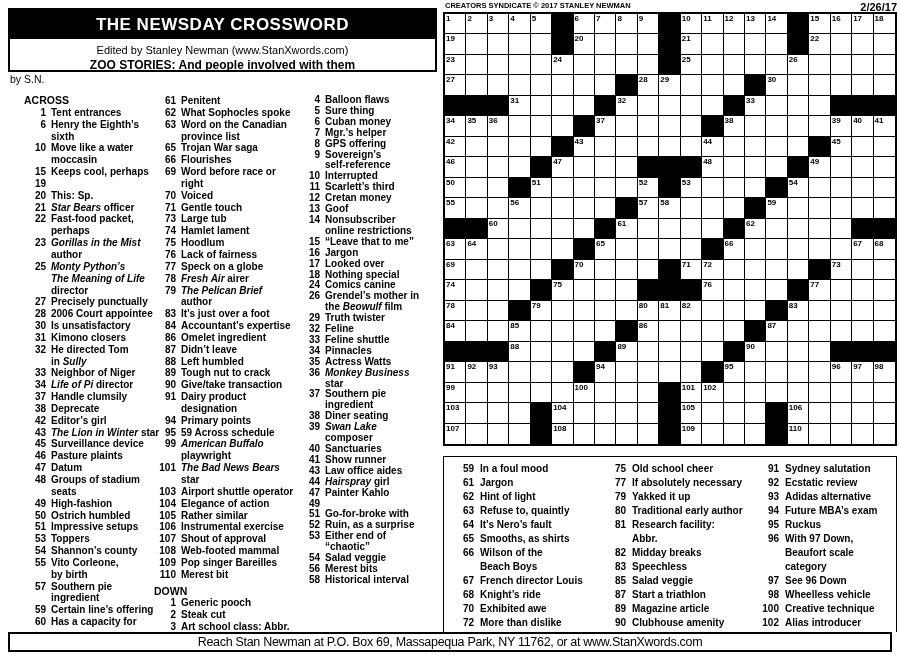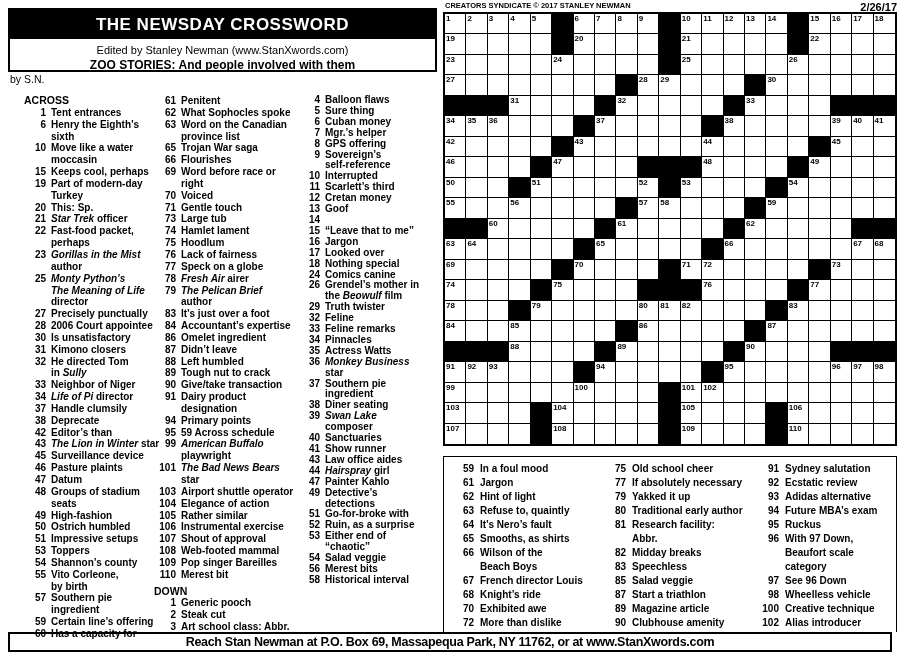--- a/index.html
+++ b/index.html
@@ -42,21 +42,21 @@
   .vl{top:456px;width:1px;height:176px;background:#000;}
   .vl-l{left:443px;} .vl-r{left:896px;}
   
   .bcol{top:462px;font-size:10px;font-weight:bold;line-height:14px;}
   .b1{left:448px;width:150px;}
   .b2{left:600px;width:153px;}
   .b3{left:753px;width:142px;}
   .bcol .num{width:26px;margin-right:6px;}
   
   .footer{left:8px;top:632px;width:884px;height:20px;border:2px solid #000;box-sizing:border-box;
-    display:flex;align-items:center;justify-content:center;font-weight:bold;font-size:12.5px;letter-spacing:-.3px;}
+    display:flex;align-items:center;justify-content:center;font-weight:normal;font-size:12.5px;letter-spacing:-.3px;}
 </style>
 </head>
 <body>
 
 <div class="abs title-box">
   <div class="title-band">THE NEWSDAY CROSSWORD</div>
   <div class="edited">Edited by Stanley Newman (www.StanXwords.com)</div>
   <div class="theme">ZOO STORIES: And people involved with them</div>
   <div class="byline">by S.N.</div>
 </div>
@@ -75,29 +75,28 @@
       <div class="clue">
         <span class="num">10</span>
         <span class="txt">Move like a water<br>moccasin</span>
       </div>
       <div class="clue">
         <span class="num">15</span>
         <span class="txt">Keeps cool, perhaps</span>
       </div>
       <div class="clue">
         <span class="num">19</span>
-        <span class="txt">Part of modern-day<br>Turkey</span>
       </div>
       <div class="clue">
         <span class="num">20</span>
         <span class="txt">This: Sp.</span>
       </div>
       <div class="clue">
         <span class="num">21</span>
-        <span class="txt"><i>Star Trek</i> officer</span>
+        <span class="txt"><i>Star Bears</i> officer</span>
       </div>
       <div class="clue">
         <span class="num">22</span>
         <span class="txt">Fast-food packet,<br>perhaps</span>
       </div>
       <div class="clue">
         <span class="num">23</span>
         <span class="txt"><i>Gorillas in the Mist</i><br>author</span>
       </div>
       <div class="clue">
@@ -135,21 +134,21 @@
       <div class="clue">
         <span class="num">37</span>
         <span class="txt">Handle clumsily</span>
       </div>
       <div class="clue">
         <span class="num">38</span>
         <span class="txt">Deprecate</span>
       </div>
       <div class="clue">
         <span class="num">42</span>
-        <span class="txt">Editor’s than</span>
+        <span class="txt">Editor’s girl</span>
       </div>
       <div class="clue">
         <span class="num">43</span>
         <span class="txt"><i>The Lion in Winter</i> star</span>
       </div>
       <div class="clue">
         <span class="num">45</span>
         <span class="txt">Surveillance device</span>
       </div>
       <div class="clue">
@@ -401,20 +400,21 @@
       <div class="clue">
         <span class="num">12</span>
         <span class="txt">Cretan money</span>
       </div>
       <div class="clue">
         <span class="num">13</span>
         <span class="txt">Goof</span>
       </div>
       <div class="clue">
         <span class="num">14</span>
+        <span class="txt">Nonsubscriber<br>online restrictions</span>
       </div>
       <div class="clue">
         <span class="num">15</span>
         <span class="txt">“Leave that to me”</span>
       </div>
       <div class="clue">
         <span class="num">16</span>
         <span class="txt">Jargon</span>
       </div>
       <div class="clue">
@@ -436,21 +436,21 @@
       <div class="clue">
         <span class="num">29</span>
         <span class="txt">Truth twister</span>
       </div>
       <div class="clue">
         <span class="num">32</span>
         <span class="txt">Feline</span>
       </div>
       <div class="clue">
         <span class="num">33</span>
-        <span class="txt">Feline remarks</span>
+        <span class="txt">Feline shuttle</span>
       </div>
       <div class="clue">
         <span class="num">34</span>
         <span class="txt">Pinnacles</span>
       </div>
       <div class="clue">
         <span class="num">35</span>
         <span class="txt">Actress Watts</span>
       </div>
       <div class="clue">
@@ -484,21 +484,20 @@
       <div class="clue">
         <span class="num">44</span>
         <span class="txt"><i>Hairspray</i> girl</span>
       </div>
       <div class="clue">
         <span class="num">47</span>
         <span class="txt">Painter Kahlo</span>
       </div>
       <div class="clue">
         <span class="num">49</span>
-        <span class="txt">Detective’s<br>detections</span>
       </div>
       <div class="clue">
         <span class="num">51</span>
         <span class="txt">Go-for-broke with</span>
       </div>
       <div class="clue">
         <span class="num">52</span>
         <span class="txt">Ruin, as a surprise</span>
       </div>
       <div class="clue">

